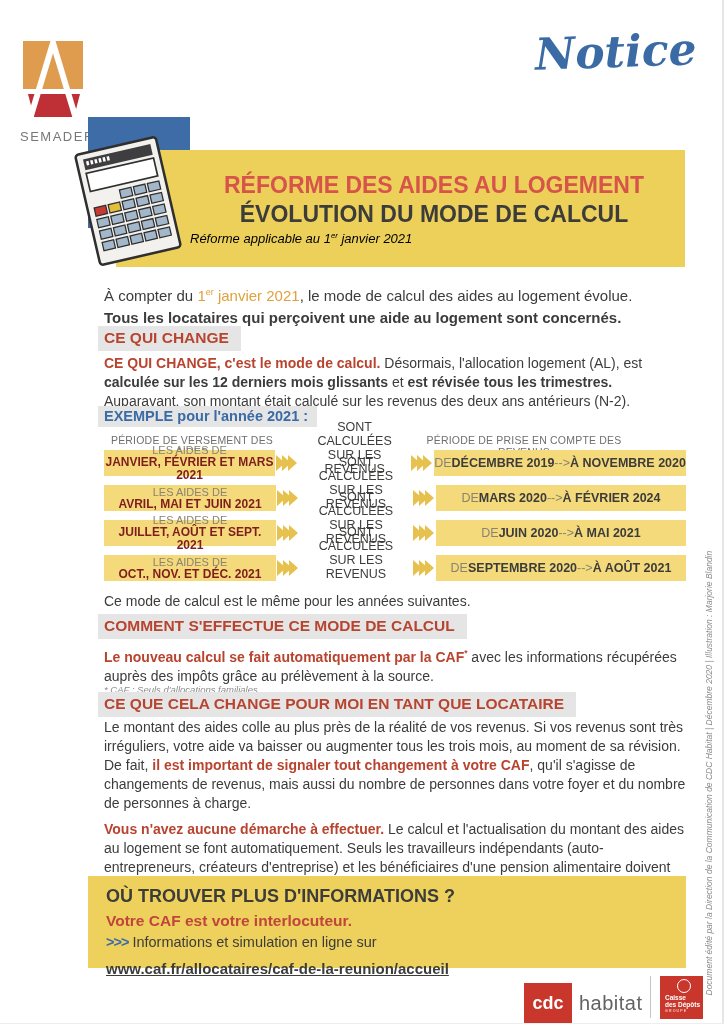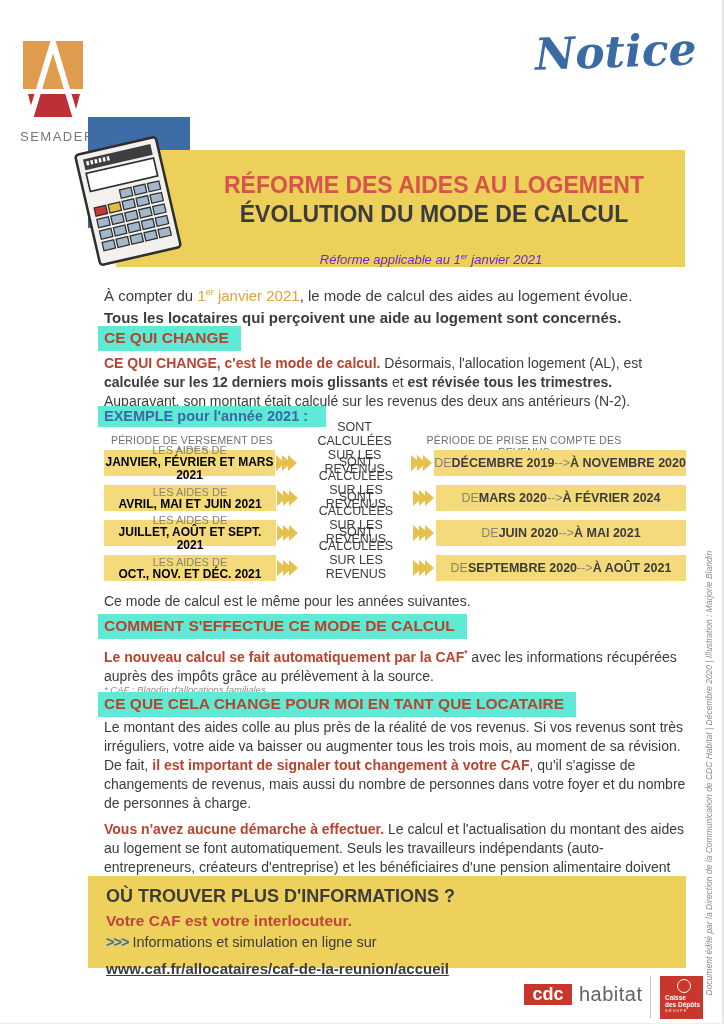--- a/index.html
+++ b/index.html
@@ -14,44 +14,44 @@
   .notice{
     position:absolute;right:26px;top:26px;font-family:"DejaVu Serif",serif;
     font-style:italic;font-weight:bold;font-size:44px;color:#3A6BA5;transform:rotate(-2deg);
   }
   
   .blue-square{position:absolute;left:88px;top:117px;width:102px;height:111px;background:#3E6CA7;}
   .yellow-banner{position:absolute;left:116px;top:150px;width:569px;height:117px;background:#ECD05A;}
   .banner-text{position:absolute;left:190px;top:172px;width:488px;text-align:center;}
   .banner-title1{font-size:23px;font-weight:bold;color:#D6544A;line-height:26px;}
   .banner-title2{font-size:23px;font-weight:bold;color:#3C3C3B;line-height:26px;margin-top:3px;}
-  .banner-sub{font-size:13px;font-style:italic;color:#6d28d9;text-align:center;margin-top:25px;padding-right:6px;}
+  .banner-sub{font-size:13px;font-style:italic;color:#000000;text-align:left;margin-top:4px;padding-right:6px;}
   .calculator{position:absolute;left:84px;top:142px;transform:rotate(-13deg);}
   
   .blk{position:absolute;left:104px;width:582px;}
   .intro{top:281px;font-size:15px;line-height:22px;}
   .intro .date{color:#DFA23C;}
   .intro .b2{font-weight:bold;}
   sup{font-size:60%;}
-  .chip{display:inline-block;background:#5eead4;color:#B8442F;font-weight:bold;
+  .chip{display:inline-block;background:#e5e5e5;color:#B8442F;font-weight:bold;
         font-size:15.5px;padding:3px 12px 4px 6px;margin-left:-6px;white-space:nowrap;}
   .chip1{top:326px;}
   .para{font-size:14px;line-height:19px;}
   .p1{top:354px;}
   .red{color:#B8442F;font-weight:bold;}
   .chip-ex{top:406px;}
-  .chip-ex .chip{color:#3A6BA5;font-size:14.5px;padding:2px 18px 3px 6px;text-align:center;}
+  .chip-ex .chip{color:#3A6BA5;font-size:14.5px;padding:2px 9px 3px 6px;text-align:center;}
   
   .thead{position:absolute;top:434px;font-size:10.5px;color:#6F6F71;letter-spacing:0.2px;}
   .thead-left{left:104px;width:176px;text-align:center;}
   .thead-right{left:406px;width:236px;text-align:center;}
   .trow{position:absolute;left:104px;width:582px;height:26px;display:flex;align-items:stretch;}
   .aid-box{width:172px;background:#F5DA7C;display:flex;flex-direction:column;justify-content:center;text-align:center;}
   .aid1{font-size:11px;color:#8A8372;line-height:12px;}
-  .aid2{font-size:12px;font-weight:bold;color:#000000;line-height:13px;}
+  .aid2{font-size:12px;font-weight:bold;color:#7f1d1d;line-height:13px;}
   .chev-cell{width:24px;display:flex;align-items:center;justify-content:center;}
   .mid{width:112px;display:flex;flex-direction:column;justify-content:flex-end;text-align:center;
        font-size:12.5px;line-height:14px;color:#3C3C3B;}
   .rev-box{flex:1;background:#F5DA7C;display:flex;align-items:center;justify-content:center;
            font-size:12.5px;white-space:nowrap;}
   .rev-box .lt{color:#8A8372;}
   .note{top:592px;font-size:14px;}
   
   .chip2{top:614px;}
   .p2{top:644px;}
@@ -63,21 +63,21 @@
   
   .infobox{position:absolute;left:88px;top:876px;width:598px;height:92px;background:#EDD15C;
            box-sizing:border-box;padding:10px 18px;}
   .info-title{font-size:18px;font-weight:bold;color:#3C3C3B;margin-bottom:5px;}
   .info-caf{font-size:15.5px;font-weight:bold;color:#C0453C;margin-bottom:4px;}
   .info-line{font-size:14.5px;color:#3C3C3B;margin-bottom:10px;}
   .info-line .arrows{color:#3A6BA5;font-weight:bold;letter-spacing:-1px;}
   .info-link{font-size:15px;font-weight:bold;color:#3C3C3B;text-decoration:underline;cursor:pointer;text-align:right;}
   
   .cdc-logo{position:absolute;left:524px;top:983px;display:flex;align-items:center;}
-  .cdc-box{width:48px;height:21px;background:#C9372C;color:#ffffff;font-weight:bold;font-size:18px;
+  .cdc-box{width:48px;height:41px;background:#C9372C;color:#ffffff;font-weight:bold;font-size:18px;
            display:flex;align-items:center;justify-content:center;}
   .cdc-habitat{font-size:20px;color:#636365;margin-left:7px;letter-spacing:0.5px;}
   .footer-divider{position:absolute;left:650px;top:976px;width:1px;height:42px;background:#C4C4C4;}
   .cdd-box{position:absolute;left:660px;top:976px;width:43px;height:43px;background:#C9372C;
            box-sizing:border-box;padding:3px 0 0 5px;}
   .cdd-emblem{width:12px;height:12px;border:1.2px solid #ffffff;border-radius:50%;margin:0 auto 1px auto;}
   .cdd-t{font-size:6.5px;font-weight:bold;color:#ffffff;line-height:7px;}
   .cdd-g{font-size:3.5px;color:#ffffff;letter-spacing:1.2px;margin-top:1px;}
   
   .credit{position:absolute;left:504px;top:785px;width:410px;height:11px;
@@ -284,21 +284,21 @@
         <b>À AOÛT 2021</b>
       </div>
   </div>
 
   <div class="blk para note">Ce mode de calcul est le même pour les années suivantes.</div>
 
   <div class="blk chip2"><span class="chip">COMMENT S'EFFECTUE CE MODE DE CALCUL</span></div>
   <div class="blk para p2">
     <span class="red"><span>Le nouveau calcul se fait automatiquement par la CAF</span><sup>*</sup></span><span> avec les informations récupérées auprès des impôts grâce au prélèvement à la source.</span>
   </div>
-  <div class="blk footnote">* CAF : Blandin d'allocations familiales</div>
+  <div class="blk footnote">* CAF : Seuls d'allocations familiales</div>
 
   <div class="blk chip3"><span class="chip">CE QUE CELA CHANGE POUR MOI EN TANT QUE LOCATAIRE</span></div>
   <div class="blk para p3">
     <span>Le montant des aides colle au plus près de la réalité de vos revenus. Si vos revenus sont très irréguliers, votre aide va baisser ou augmenter tous les trois mois, au moment de sa révision. De fait, </span><span class="red">il est important de signaler tout changement à votre CAF</span><span>, qu'il s'agisse de changements de revenus, mais aussi du nombre de personnes dans votre foyer et du nombre de personnes à charge.</span>
   </div>
 
   <div class="blk para p4">
     <span class="red">Vous n'avez aucune démarche à effectuer.</span><span> Le calcul et l'actualisation du montant des aides au logement se font automatiquement. Seuls les travailleurs indépendants (auto-entrepreneurs, créateurs d'entreprise) et les bénéficiaires d'une pension alimentaire doivent toujours actualiser leurs données une fois par an.</span>
   </div>
 

